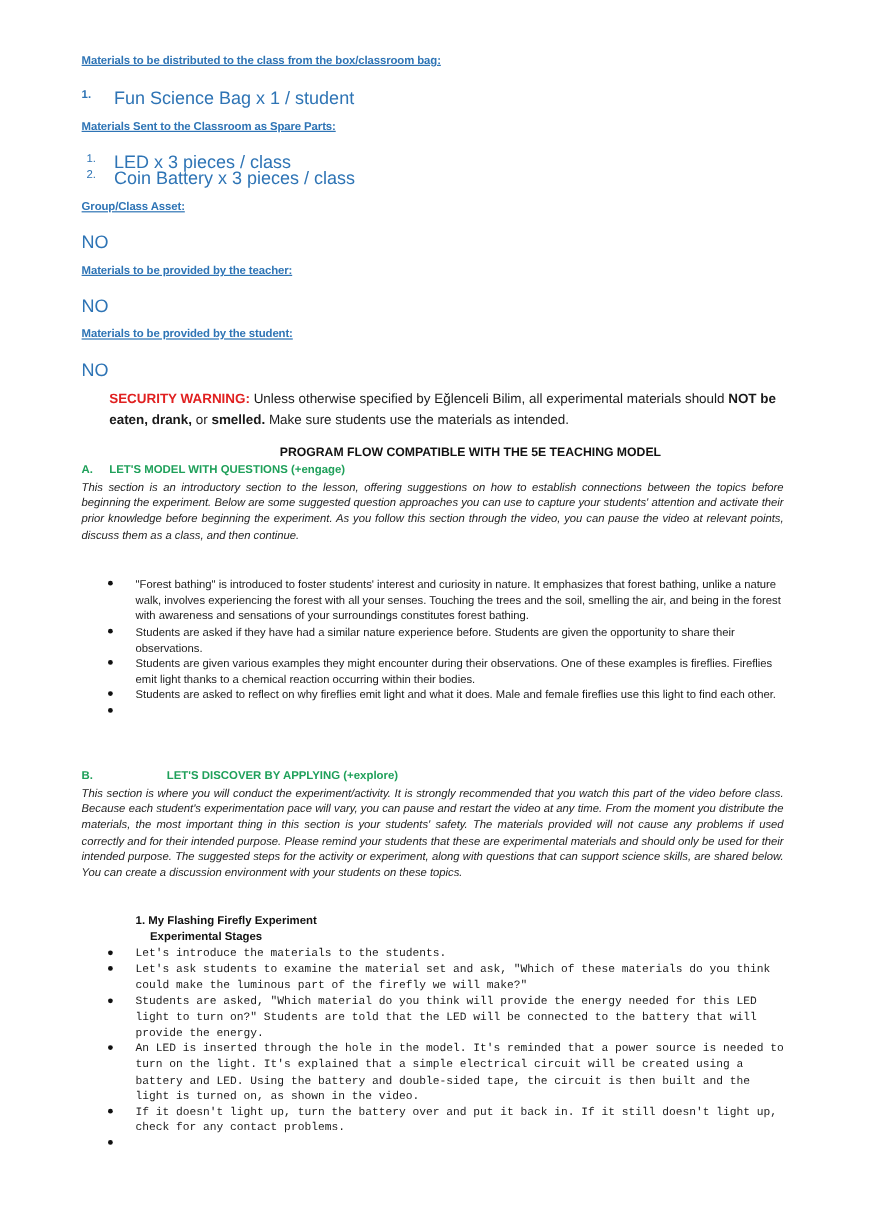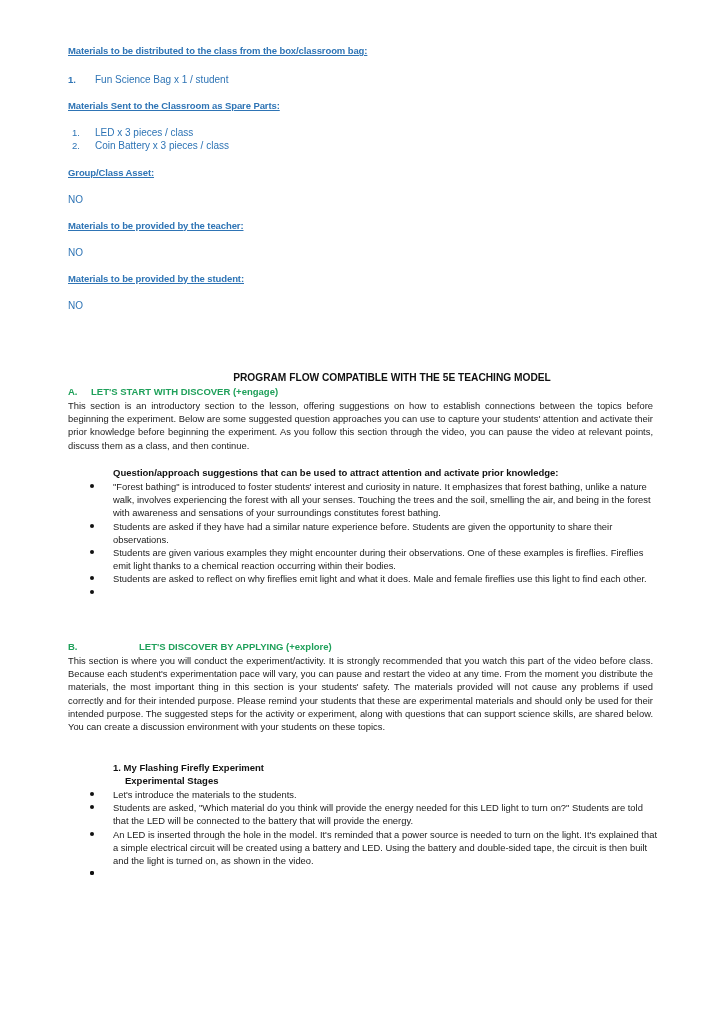--- a/index.html
+++ b/index.html
@@ -1,29 +1,29 @@
 <!DOCTYPE html>
 <html><head>
 <meta charset="utf-8">
 <style>
   html, body { margin: 0; padding: 0; background: #ffffff; }
   body { width: 724px; height: 1024px; overflow: hidden; position: relative;
          font-family: "Liberation Sans", sans-serif; color: #1a1a1a; }
   .page { position: absolute; left: 0; top: 0; width: 724px; height: 1024px; }
   .abs { position: absolute; white-space: nowrap; }
   .blue-h { color: #2e74b5; font-weight: bold; font-size: 9.5px; text-decoration: underline; letter-spacing: -0.1px; }
-  .blue { color: #2e74b5; font-size: 10px; }
+  .blue { color: #2e74b5; font-size: 15px; }
   .num { color: #2e74b5; font-size: 9.5px; }
   .numb { color: #2e74b5; font-size: 9.5px; font-weight: bold; }
   .warn { font-size: 11.2px; line-height: 17px; width: 560px; white-space: normal; color: #1a1a1a; }
   .warn .red { color: #e02020; font-weight: bold; }
   .warn b { font-weight: bold; }
   .center-title { font-weight: bold; font-size: 10.2px; color: #111; }
   .green-h { color: #1fa05a; font-weight: bold; font-size: 9.5px; }
-  .italic-p { font-size: 9.4px; line-height: 13.2px; width: 585px; white-space: normal; text-align: justify; color: #222; }
+  .italic-p { font-style: italic; font-size: 9.4px; line-height: 13.2px; width: 585px; white-space: normal; text-align: justify; color: #222; }
   .bold-sub { font-weight: bold; font-size: 9.5px; color: #111; }
   .bullets { margin: 0; padding: 0; list-style: none; }
   .bullets li { position: relative; font-size: 9.4px; line-height: 13.2px; color: #1a1a1a; margin-bottom: 0px; }
   .bullets li .dot { position: absolute; left: -23px; top: 4px; width: 4px; height: 4px; border-radius: 50%; background: #111; }
   .bl { position: absolute; left: 113px; width: 545px; }
 </style>
 </head>
 <body>
 
 <div class="page">
@@ -40,45 +40,48 @@
 
   <div class="abs blue-h" style="left:68px; top:167px;">Group/Class Asset:</div>
   <div class="abs blue" style="left:68px; top:194px;">NO</div>
 
   <div class="abs blue-h" style="left:68px; top:220px;">Materials to be provided by the teacher:</div>
   <div class="abs blue" style="left:68px; top:247px;">NO</div>
 
   <div class="abs blue-h" style="left:68px; top:273px;">Materials to be provided by the student:</div>
   <div class="abs blue" style="left:68px; top:300px;">NO</div>
 
+  <div class="abs warn" style="left:91px; top:325px;">
+    <span class="red">SECURITY WARNING:</span><span> Unless otherwise specified by Eğlenceli Bilim, all experimental materials should </span><b>NOT be eaten, drank,</b><span> or </span><b>smelled.</b><span> Make sure students use the materials as intended.</span>
+  </div>
 
   <div class="abs center-title" style="left:0; width:724px; text-align:center; top:372px; padding-left:60px; box-sizing:border-box;">PROGRAM FLOW COMPATIBLE WITH THE 5E TEACHING MODEL</div>
 
   <div class="abs green-h" style="left:68px; top:386px;">A.</div>
-  <div class="abs green-h" style="left:91px; top:386px;">LET'S START WITH DISCOVER (+engage)</div>
+  <div class="abs green-h" style="left:91px; top:386px;">LET'S MODEL WITH QUESTIONS (+engage)</div>
   <div class="abs italic-p" style="left:68px; top:399px;">This section is an introductory section to the lesson, offering suggestions on how to establish connections between the topics before beginning the experiment. Below are some suggested question approaches you can use to capture your students' attention and activate their prior knowledge before beginning the experiment. As you follow this section through the video, you can pause the video at relevant points, discuss them as a class, and then continue.</div>
 
-  <div class="abs bold-sub" style="left:113px; top:467px;">Question/approach suggestions that can be used to attract attention and activate prior knowledge:</div>
 
   <ul class="bullets bl" style="top:480px;">
     <li><span class="dot"></span><span>"Forest bathing" is introduced to foster students' interest and curiosity in nature. It emphasizes that forest bathing, unlike a nature walk, involves experiencing the forest with all your senses. Touching the trees and the soil, smelling the air, and being in the forest with awareness and sensations of your surroundings constitutes forest bathing.</span></li>
     <li><span class="dot"></span><span>Students are asked if they have had a similar nature experience before. Students are given the opportunity to share their observations.</span></li>
     <li><span class="dot"></span><span>Students are given various examples they might encounter during their observations. One of these examples is fireflies. Fireflies emit light thanks to a chemical reaction occurring within their bodies.</span></li>
     <li><span class="dot"></span><span>Students are asked to reflect on why fireflies emit light and what it does. Male and female fireflies use this light to find each other.</span></li>
     <li><span class="dot"></span></li>
   </ul>
 
   <div class="abs green-h" style="left:68px; top:641px;">B.</div>
   <div class="abs green-h" style="left:91px; top:641px;padding-left:48px;">LET'S DISCOVER BY APPLYING (+explore)</div>
   <div class="abs italic-p" style="left:68px; top:654px;">This section is where you will conduct the experiment/activity. It is strongly recommended that you watch this part of the video before class. Because each student's experimentation pace will vary, you can pause and restart the video at any time. From the moment you distribute the materials, the most important thing in this section is your students' safety. The materials provided will not cause any problems if used correctly and for their intended purpose. Please remind your students that these are experimental materials and should only be used for their intended purpose. The suggested steps for the activity or experiment, along with questions that can support science skills, are shared below. You can create a discussion environment with your students on these topics.</div>
 
   <div class="abs bold-sub" style="left:113px; top:762px;">1. My Flashing Firefly Experiment</div>
   <div class="abs bold-sub" style="left:113px; top:775px;padding-left:12px;">Experimental Stages</div>
 
-  <ul class="bullets bl" style="top:788px;">
+  <ul class="bullets bl" style="top:788px;font-family:Liberation Mono, monospace;">
     <li><span class="dot"></span><span>Let's introduce the materials to the students.</span></li>
+    <li><span class="dot"></span><span>Let's ask students to examine the material set and ask, "Which of these materials do you think could make the luminous part of the firefly we will make?"</span></li>
     <li><span class="dot"></span><span>Students are asked, "Which material do you think will provide the energy needed for this LED light to turn on?" Students are told that the LED will be connected to the battery that will provide the energy.</span></li>
     <li><span class="dot"></span><span>An LED is inserted through the hole in the model. It's reminded that a power source is needed to turn on the light. It's explained that a simple electrical circuit will be created using a battery and LED. Using the battery and double-sided tape, the circuit is then built and the light is turned on, as shown in the video.</span></li>
-    <li><span class="dot"></span></li>
+    <li><span class="dot"></span><span>If it doesn't light up, turn the battery over and put it back in. If it still doesn't light up, check for any contact problems.</span></li>
     <li><span class="dot"></span></li>
   </ul>
 
 </div>
 
 </body></html>

